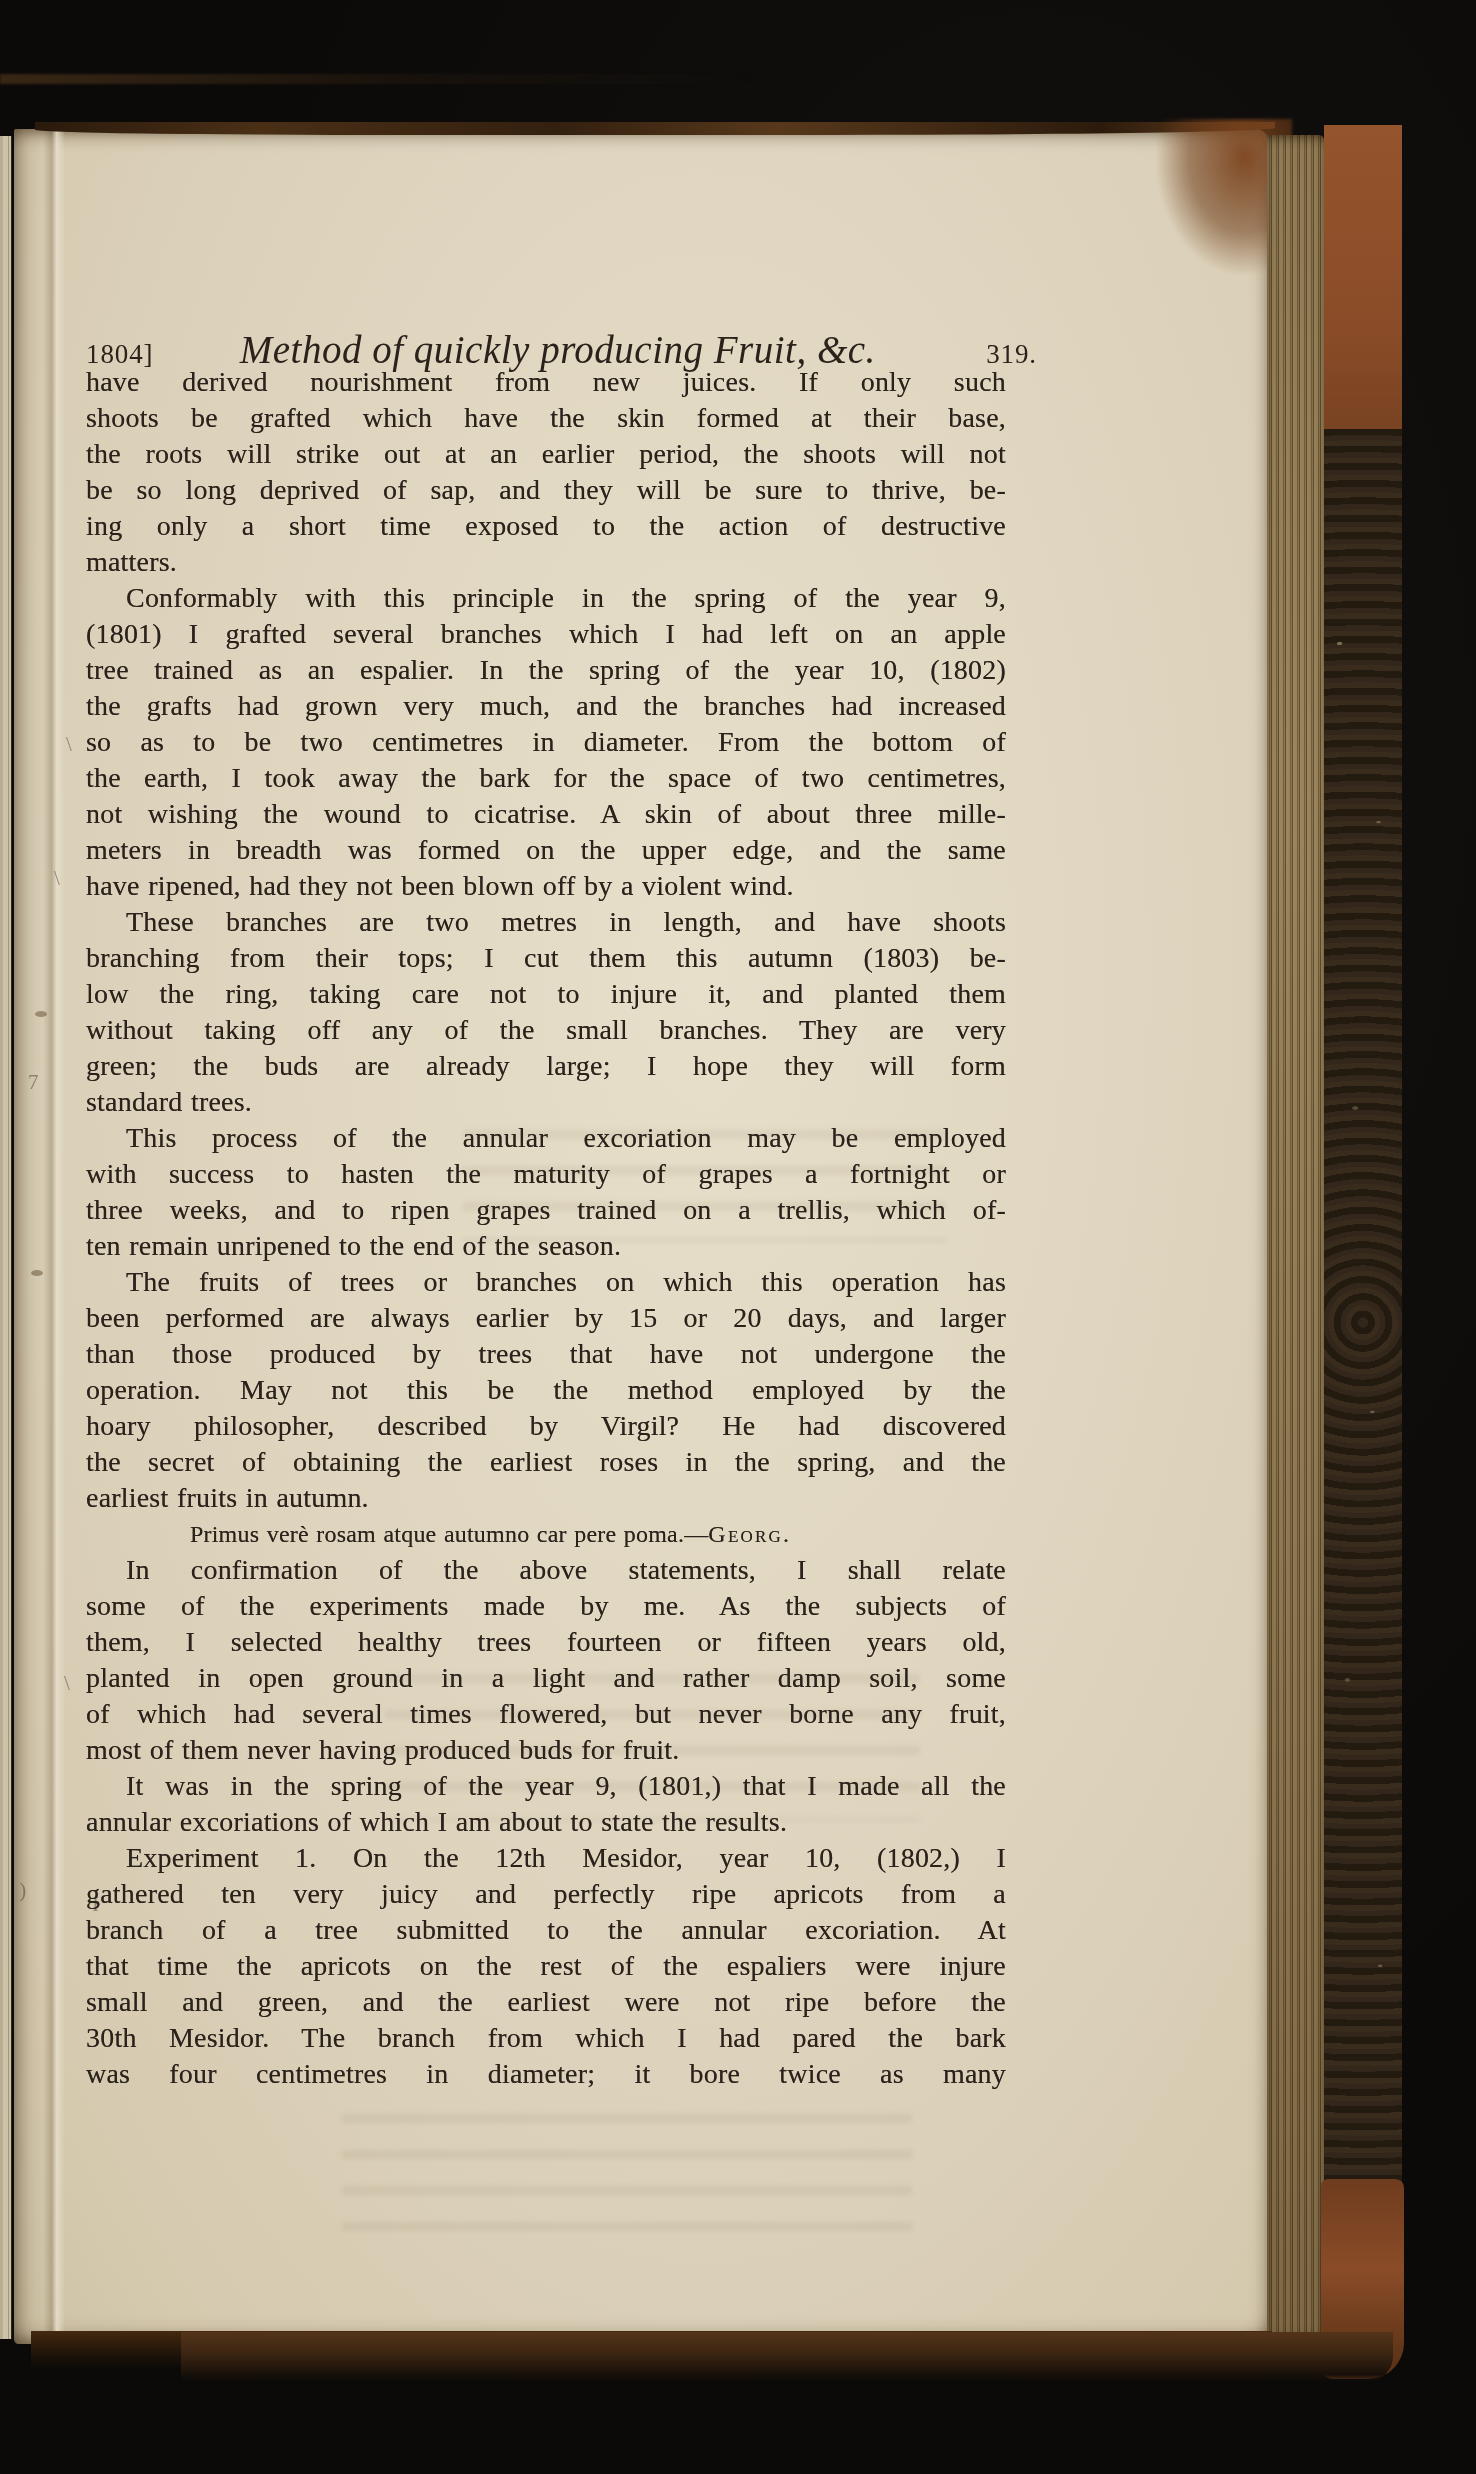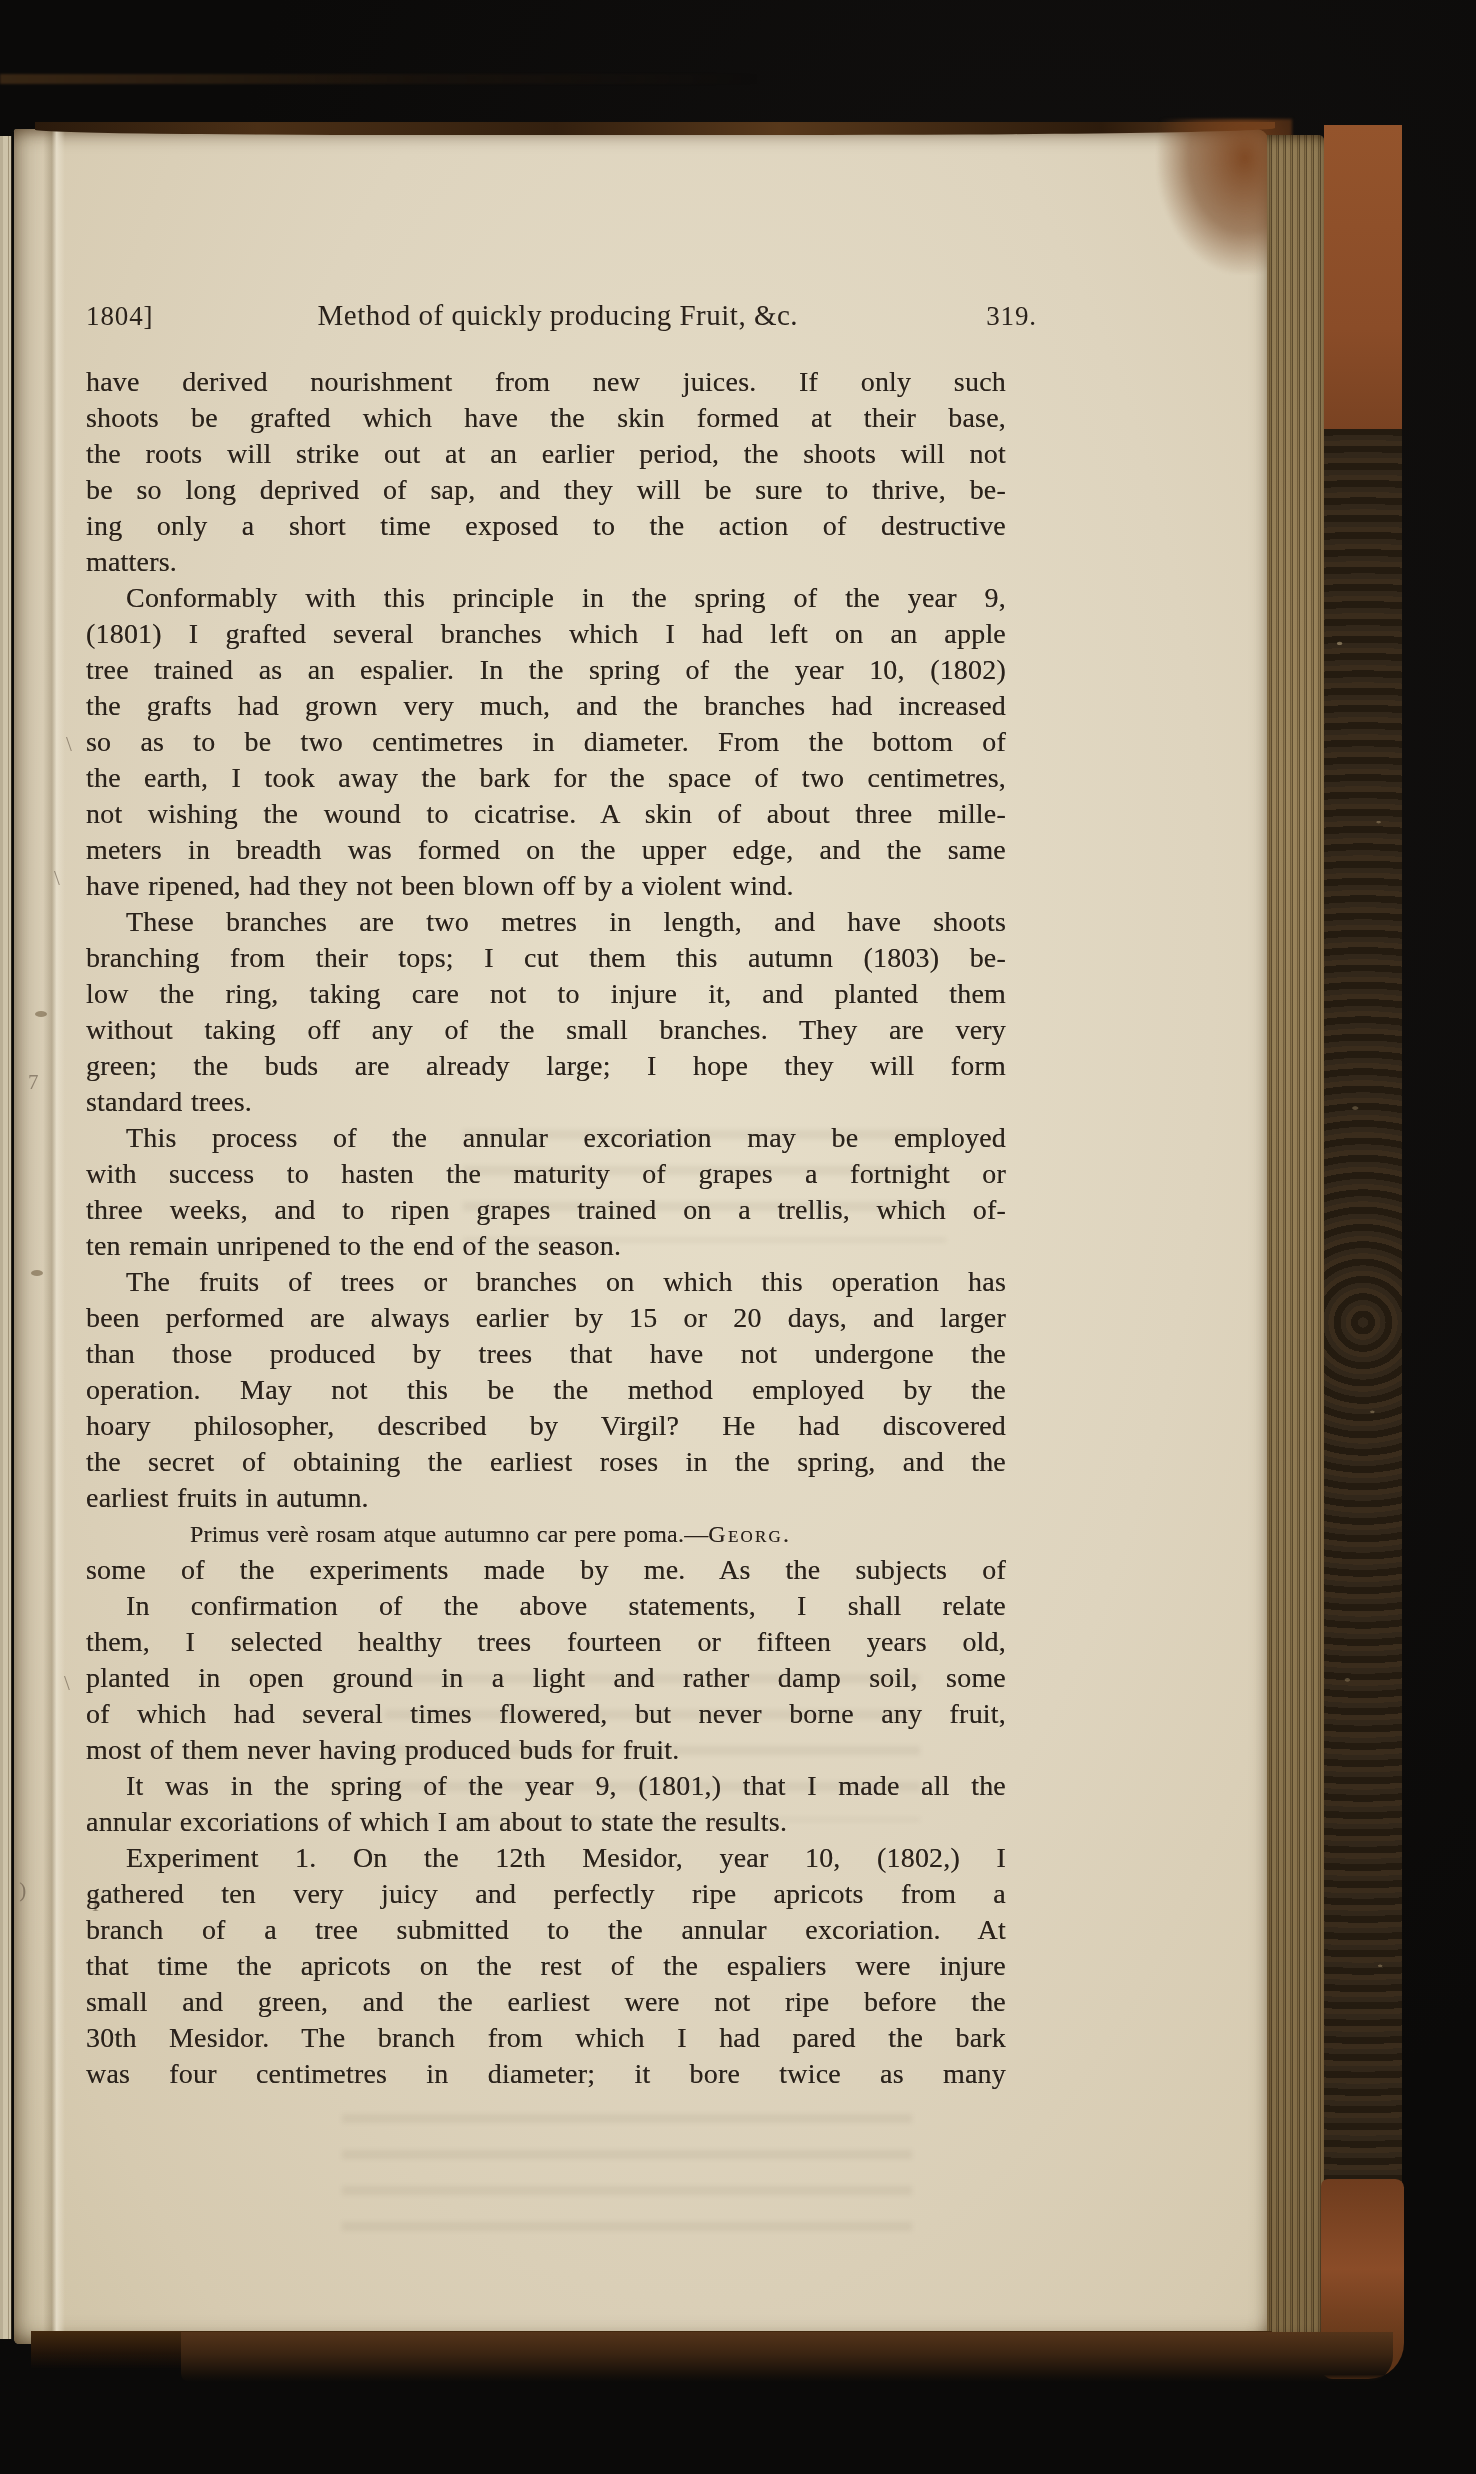--- a/index.html
+++ b/index.html
@@ -84,22 +84,22 @@
       radial-gradient(52px 10.4px at 22% 40%,rgba(190,170,130,.55) 0 45%,rgba(0,0,0,0) 70%),
       radial-gradient(69px 10.4px at 38% 55%,rgba(178,158,120,.45) 0 45%,rgba(0,0,0,0) 70%),
       radial-gradient(60px 9.5px at 55% 45%,rgba(190,170,132,.5) 0 45%,rgba(0,0,0,0) 70%),
       linear-gradient(180deg,#43290f,#23150a 55%,rgba(11,10,9,0) 100%);
     filter:blur(0.4px);}
 
   
   .header-row{position:absolute;left:86px;top:299px;width:951px;
     display:flex;justify-content:space-between;align-items:baseline;color:var(--ink);}
   .header-row .folio{font-size:27px;letter-spacing:0.9px;}
-  .header-row .running-title{font-size:29px;letter-spacing:0.5px;
-    transform:translateX(-12px);}
+  .header-row .running-title{font-style:italic;font-size:39px;letter-spacing:0.5px;
+    transform:translateX(-12px);margin-top:28px;}
   .header-row .pageno{font-size:27px;letter-spacing:0.9px;}
 
   .text-block{position:absolute;left:86px;top:364px;width:920px;color:var(--ink);
     font-size:28px;line-height:36px;letter-spacing:0.2px;word-spacing:1.3px;
     text-shadow:0 0 0.5px rgba(42,34,27,.6);}
   .line{text-align:justify;text-align-last:justify;white-space:normal;}
   .line.first{text-indent:40px;}
   .line.end{text-align-last:left;}
   .para.quote{padding-left:104px;font-size:24px;line-height:36px;}
   .smallcaps{font-variant:small-caps;letter-spacing:2.2px;text-align:right;}
@@ -176,22 +176,22 @@
         <div class="line first">The fruits of trees or branches on which this operation has</div>
         <div class="line">been performed are always earlier by 15 or 20 days, and larger</div>
         <div class="line">than those produced by trees that have not undergone the</div>
         <div class="line">operation.  May not this be the method employed by the</div>
         <div class="line">hoary philosopher, described by Virgil? He had discovered</div>
         <div class="line">the secret of obtaining the earliest roses in the spring, and the</div>
         <div class="line end">earliest fruits in autumn.</div>
       </div>
       <div class="para quote"><span>Primus verè rosam atque autumno car pere poma.—</span><span class="smallcaps">Georg.</span></div>
       <div class="para indent">
+        <div class="line first">In confirmation of the above statements, I shall relate</div>
         <div class="line">some of the experiments made by me.  As the subjects of</div>
-        <div class="line first">In confirmation of the above statements, I shall relate</div>
         <div class="line">them, I selected healthy trees fourteen or fifteen years old,</div>
         <div class="line">planted in open ground in a light and rather damp soil, some</div>
         <div class="line">of which had several times flowered, but never borne any fruit,</div>
         <div class="line end">most of them never having produced buds for fruit.</div>
       </div>
       <div class="para indent">
         <div class="line first">It was in the spring of the year 9, (1801,) that I made all the</div>
         <div class="line end">annular excoriations of which I am about to state the results.</div>
       </div>
       <div class="para indent">

